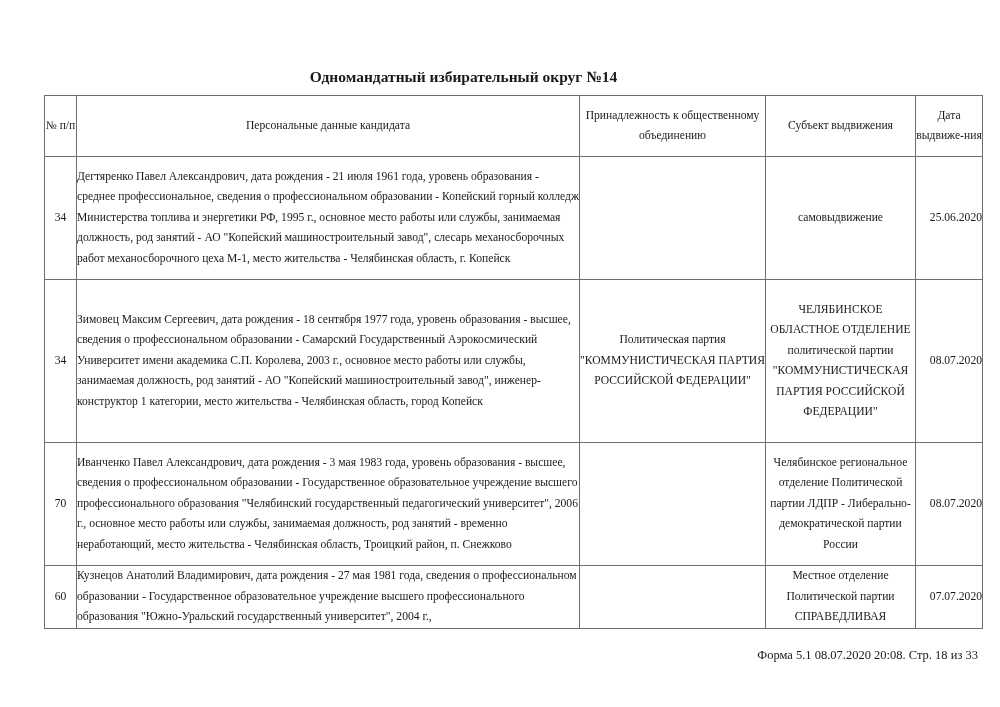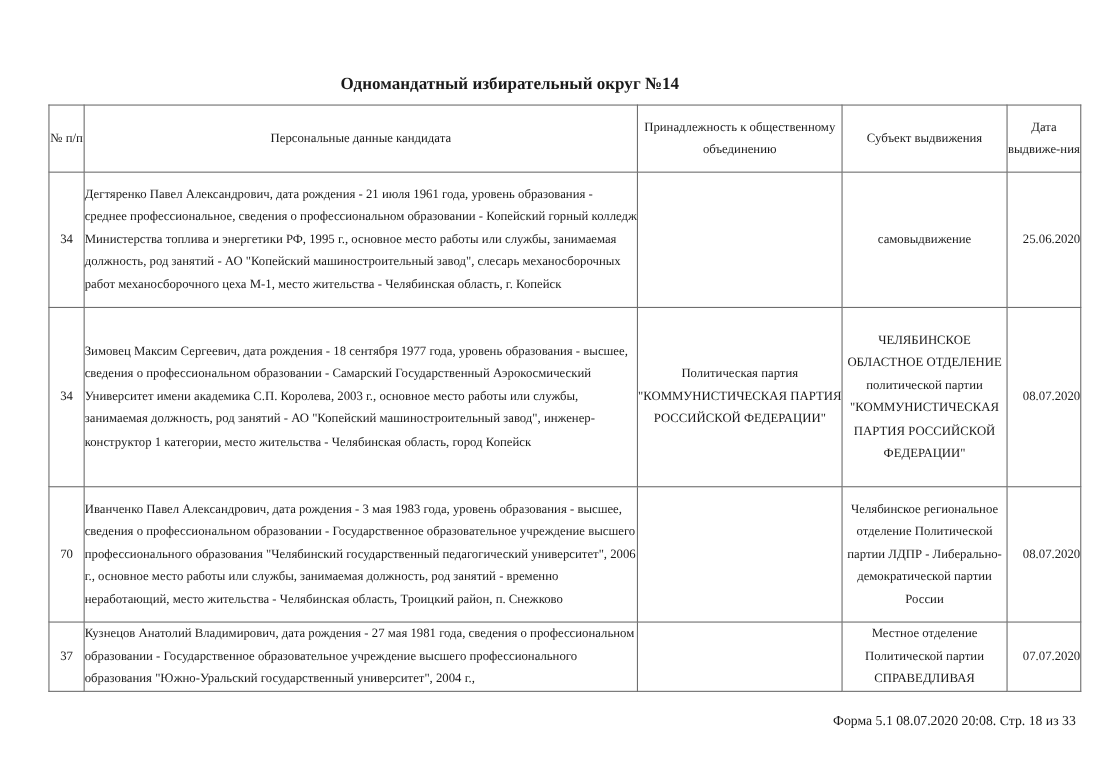--- a/index.html
+++ b/index.html
@@ -74,21 +74,21 @@
     <td class="date">08.07.2020</td>
   </tr>
   <tr class="r70">
     <td class="center">70</td>
     <td class="data">Иванченко Павел Александрович, дата рождения - 3 мая 1983 года, уровень образования - высшее, сведения о профессиональном образовании - Государственное образовательное учреждение высшего профессионального образования "Челябинский государственный педагогический университет", 2006 г., основное место работы или службы, занимаемая должность, род занятий - временно неработающий, место жительства - Челябинская область, Троицкий район, п. Снежково</td>
     <td class="center"></td>
     <td class="center">Челябинское региональное отделение Политической партии  ЛДПР - Либерально-демократической партии России</td>
     <td class="date">08.07.2020</td>
   </tr>
   <tr class="r71">
-    <td class="center">37</td>
+    <td class="center">60</td>
     <td class="data">Кузнецов Анатолий Владимирович, дата рождения - 27 мая 1981 года, сведения о профессиональном образовании - Государственное образовательное учреждение высшего профессионального образования "Южно-Уральский государственный университет", 2004 г.,</td>
     <td class="center"></td>
     <td class="center">Местное отделение Политической партии СПРАВЕДЛИВАЯ</td>
     <td class="date">07.07.2020</td>
   </tr>
 </tbody>
   </table>
 
 <div class="footer">Форма 5.1 08.07.2020 20:08. Стр. 18 из 33</div>
 

